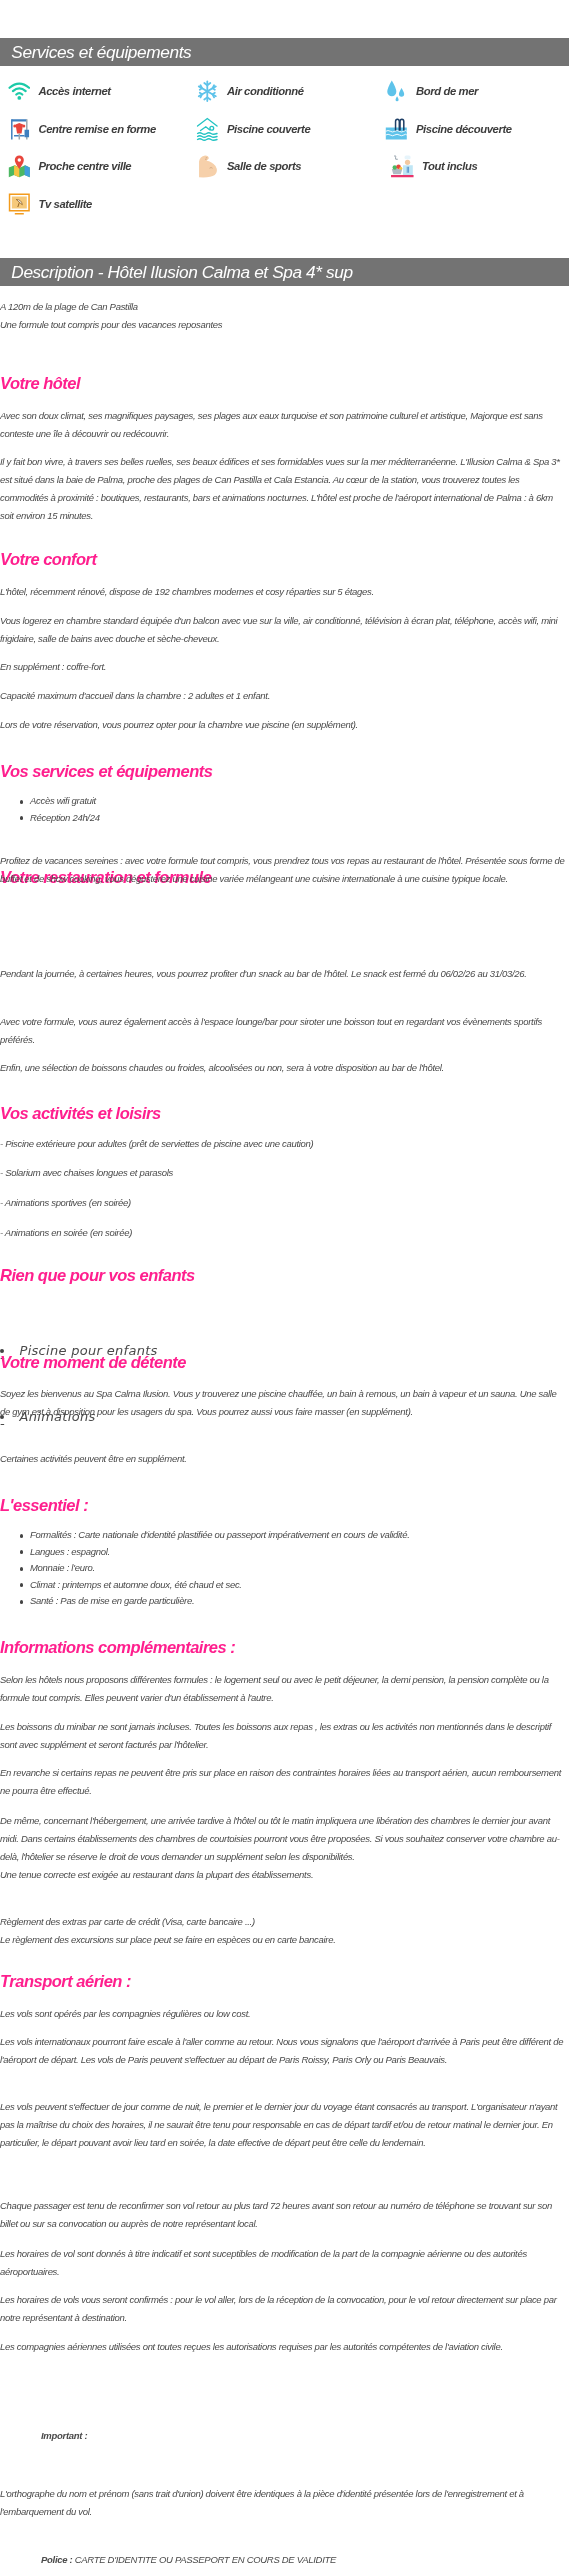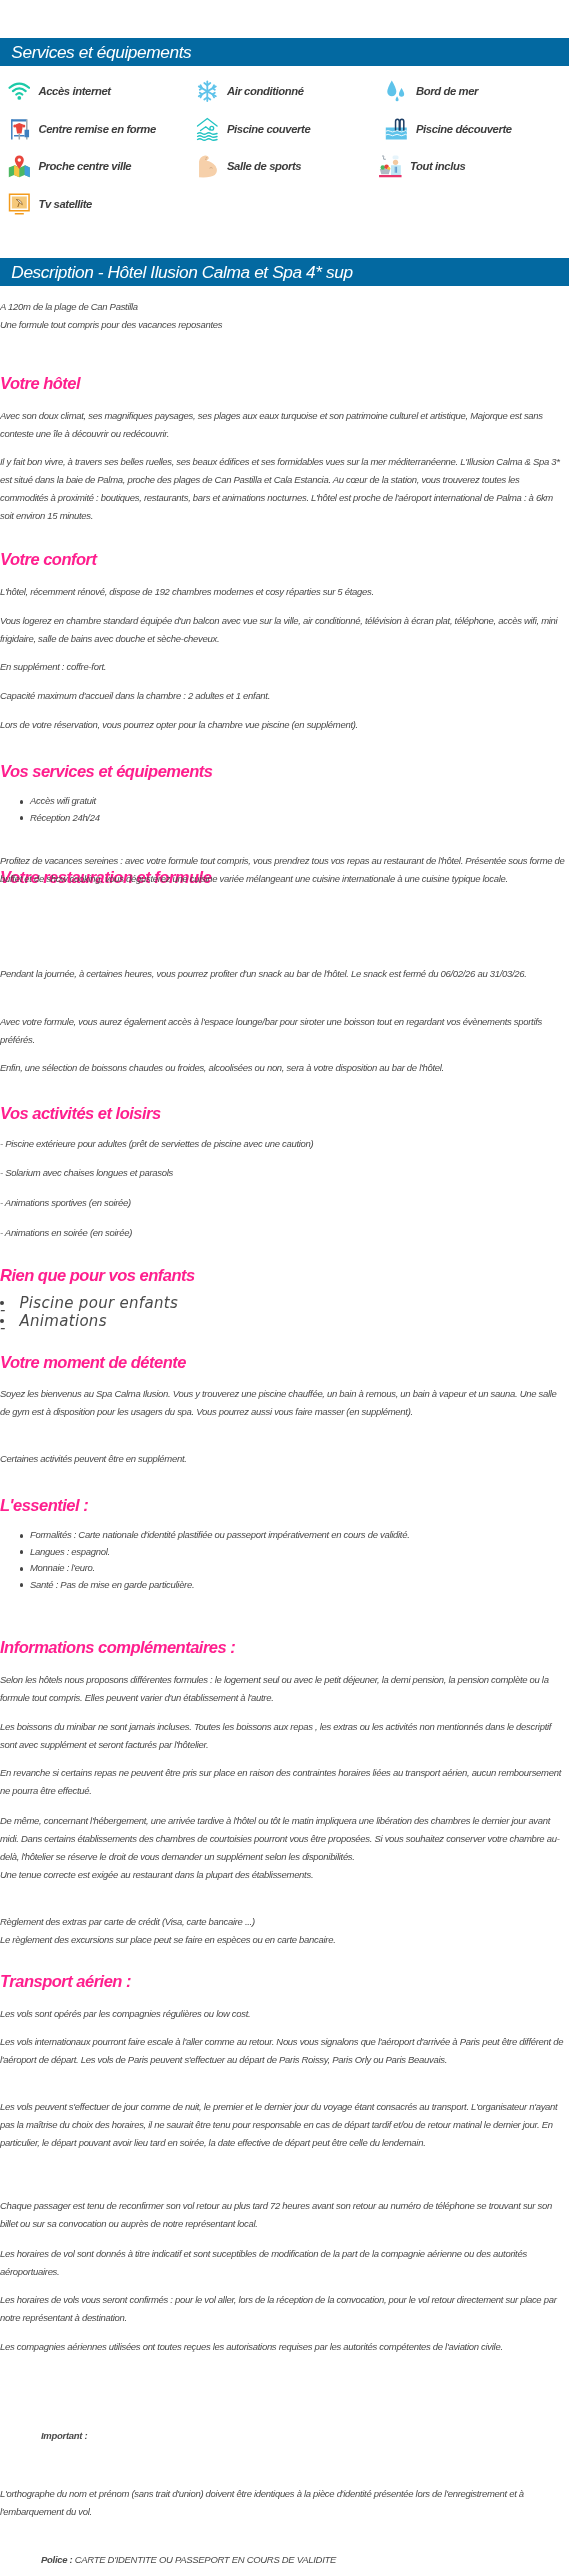--- a/index.html
+++ b/index.html
@@ -6,21 +6,21 @@
   html, body { width: 570px; background: #ffffff; }
   body {
     font-family: "Liberation Sans", sans-serif;
     color: #4a4a4a;
     position: relative;
     height: 2576px;
     overflow: hidden;
   }
   .band {
     position: absolute; left: 0; width: 570px; height: 28px;
-    background: #0369a1;
+    background: #737373;
     color: #ffffff;
     font-family: "Liberation Sans", sans-serif;
     font-style: italic;
     font-size: 17.3px;
     line-height: 28px;
     padding-left: 11.3px;
     letter-spacing: -0.4px;
   }
   .svc {
     position: absolute; display: flex; align-items: center; height: 24px;
@@ -33,21 +33,21 @@
     font-style: italic; font-weight: bold; font-size: 11.3px; color: #3d3d3d; letter-spacing: -0.4px; text-align: center;
   }
   .h {
     position: absolute; left: 0;
     color: #ff1f8e; font-style: italic; font-size: 16.5px; letter-spacing: -0.5px; line-height: 21px;
   }
   .p { position: absolute; left: 0; width: 570px; font-style: italic; font-size: 9.5px; line-height: 18px; color: #4a4a4a; letter-spacing: -0.3px; padding-right: 1.5px; }
   .bul { position: absolute; left: 0; width: 570px; font-style: italic; font-size: 9.5px; line-height: 16.5px; color: #4a4a4a; letter-spacing: -0.3px; }
   .bul li { list-style: none; padding-left: 30px; position: relative; }
   .bul li::before { content: ""; position: absolute; left: 19.5px; top: 6.8px; width: 3.8px; height: 3.8px; border-radius: 50%; background: #444; }
-  .dash li { list-style: none; position: relative; padding-left: 19.5px; font-family: "DejaVu Sans", sans-serif; font-size: 15px; letter-spacing: 0.3px; line-height: 18px; }
+  .dash li { list-style: none; position: relative; padding-left: 19.5px; font-family: "DejaVu Sans", sans-serif; font-size: 13px; letter-spacing: 0.3px; line-height: 18px; margin-top: 48px; }
   .dash li::before { content: "-"; position: absolute; left: 0; }
   b, .bold { font-weight: bold; margin-left: 41px; }
 </style>
 </head>
 <body>
 
 <div class="band" style="top:38px">Services et équipements</div>
 
 <div>
 
@@ -146,21 +146,21 @@
   <div class="svc" style="left:196px;top:154px">
     <span class="ic">
       <svg width="22.6" height="24" viewBox="0 0 30 32">
           <path d="M4 31 L4 10 Q5 3 12 2 Q17 2 17 6 L14 9 Q21 10 26 16 Q30 23 25 28 Q19 32 4 31Z" fill="#f6d0aa"></path>
           <path d="M13 5 L15 5 M12 7 L14 7" stroke="#c89f7a" stroke-width="1"></path>
           <path d="M18 19 Q20 17 22 19" stroke="#c89f7a" stroke-width="1" fill="none"></path>
         </svg>
     </span>
     <span class="lbl">Salle de sports</span>
   </div>
-  <div class="svc" style="left:379px;top:154px">
+  <div class="svc" style="left:391px;top:154px">
     <span class="ic">
       <svg width="22.6" height="24" viewBox="0 0 30 32">
           <rect x="0" y="28" width="30" height="3" fill="#e8336a"></rect>
           <path d="M1 20 L15 20 L13 27 L3 27Z" fill="#b0bac4"></path>
           <circle cx="5" cy="18" r="3" fill="#4cb862"></circle>
           <circle cx="10" cy="17" r="3" fill="#e8453c"></circle>
           <circle cx="13" cy="19" r="2" fill="#f6c342"></circle>
           <path d="M4 3 Q7 1 6 5 Q5 8 9 7" stroke="#8a97a3" stroke-width="1.2" fill="none"></path>
           <rect x="18" y="2" width="8" height="5" rx="2" fill="#e6f4fb"></rect>
           <circle cx="22" cy="11" r="3.5" fill="#f3c9a0"></circle>
@@ -231,20 +231,21 @@
 
 <h2 class="h" style="top:1352px">Votre moment de détente</h2>
 <p class="p" style="top:1385px">Soyez les bienvenus au Spa Calma Ilusion. Vous y trouverez une piscine chauffée, un bain à remous, un bain à vapeur et un sauna. Une salle de gym est à disposition pour les usagers du spa. Vous pourrez aussi vous faire masser (en supplément).</p>
 <p class="p" style="top:1450px">Certaines activités peuvent être en supplément.</p>
 
 <h2 class="h" style="top:1495px">L'essentiel :</h2>
 <ul class="bul" style="top:1527px">
   <li>Formalités : Carte nationale d'identité plastifiée ou passeport impérativement en cours de validité.</li>
   <li>Langues : espagnol.</li>
   <li>Monnaie : l'euro.</li>
+  <li>Climat : printemps et automne doux, été chaud et sec.</li>
   <li>Santé : Pas de mise en garde particulière.</li>
 </ul>
 
 <h2 class="h" style="top:1637px">Informations complémentaires :</h2>
 <p class="p" style="top:1671px">Selon les hôtels nous proposons différentes formules : le logement seul ou avec le petit déjeuner, la demi pension, la pension complète ou la formule tout compris. Elles peuvent varier d'un établissement à l'autre.</p>
 <p class="p" style="top:1718px">Les boissons du minibar ne sont jamais incluses. Toutes les boissons aux repas , les extras ou les activités non mentionnés dans le descriptif sont avec supplément et seront facturés par l'hôtelier.</p>
 <p class="p" style="top:1764px">En revanche si certains repas ne peuvent être pris sur place en raison des contraintes horaires liées au transport aérien, aucun remboursement ne pourra être effectué.</p>
 <div class="p" style="top:1812px">
   <div>De même, concernant l'hébergement, une arrivée tardive à l'hôtel ou tôt le matin impliquera une libération des chambres le dernier jour avant midi. Dans certains établissements des chambres de courtoisies pourront vous être proposées. Si vous souhaitez conserver votre chambre au-delà, l'hôtelier se réserve le droit de vous demander un supplément selon les disponibilités.</div>
   <div>Une tenue correcte est exigée au restaurant dans la plupart des établissements.</div>

